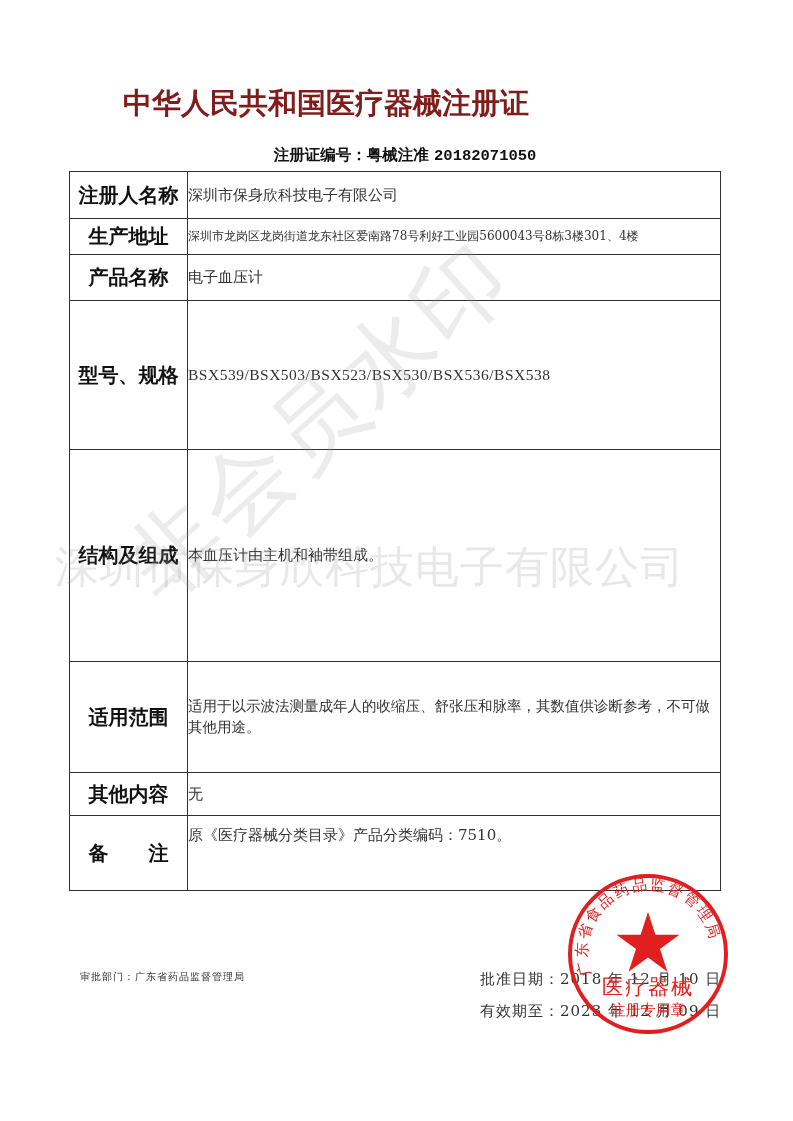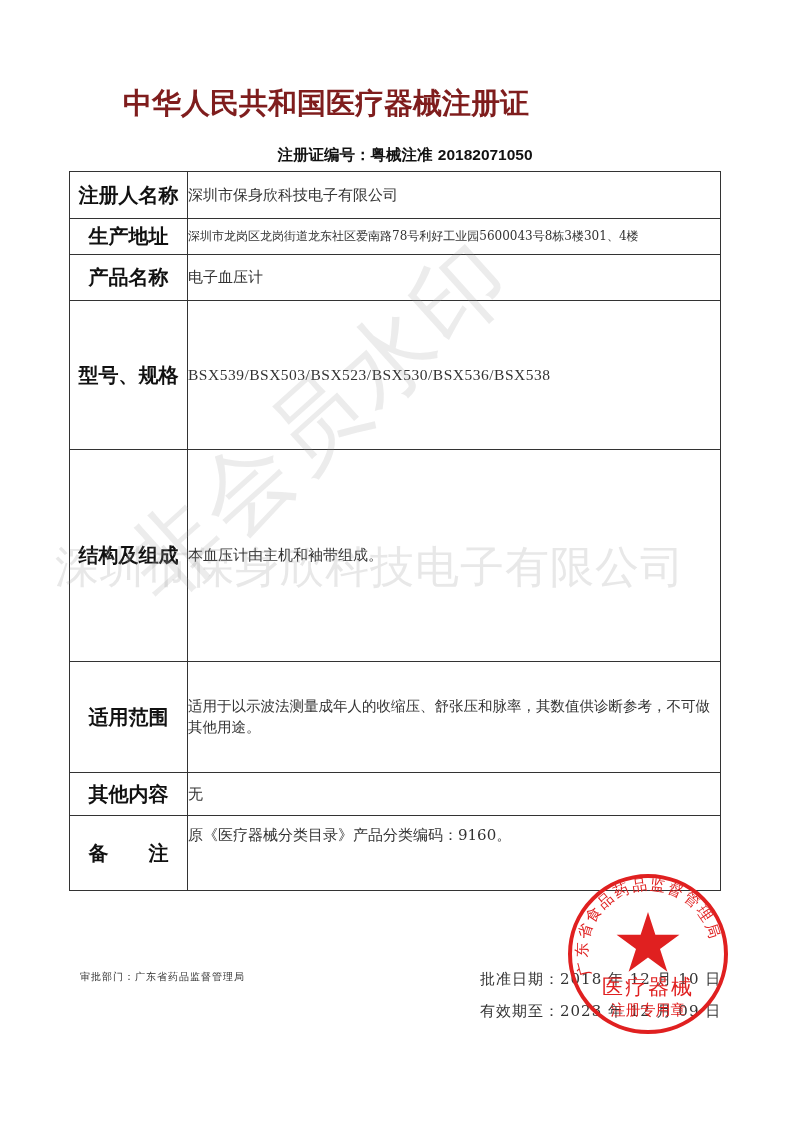--- a/index.html
+++ b/index.html
@@ -30,21 +30,21 @@
       position: absolute;
       left: 0; top: 145px;
       width: 810px;
       text-align: center;
       font-family: "DejaVu Sans", sans-serif;
       font-weight: bold;
       font-size: 15.5px;
       color: #111;
     }
     .regno .num {
-      font-family: Liberation Sans, sans-serif;
+      font-family: Liberation Mono, monospace;
       font-weight: bold;
     }
     table.cert {
       position: absolute;
       left: 69px;
       top: 171px;
       width: 652px;
       border-collapse: collapse;
       table-layout: fixed;
     }
@@ -157,21 +157,21 @@
   <tr style="height:111px">
     <td class="label">适用范围</td>
     <td class="value mid">适用于以示波法测量成年人的收缩压、舒张压和脉率，其数值供诊断参考，不可做其他用途。</td>
   </tr>
   <tr style="height:43px">
     <td class="label">其他内容</td>
     <td class="value">无</td>
   </tr>
   <tr style="height:75px">
     <td class="label">备　　注</td>
-    <td class="value" style="vertical-align:top;padding-top:10px">原《医疗器械分类目录》产品分类编码：9160。</td>
+    <td class="value" style="vertical-align:top;padding-top:10px">原《医疗器械分类目录》产品分类编码：7510。</td>
   </tr>
 </tbody>
   </table>
 
 <div class="footer-left">审批部门：广东省药品监督管理局</div>
 <div class="footer-right fr1">批准日期：2018 年 12 月 10 日</div>
 <div class="footer-right fr2">有效期至：2023 年 12 月 09 日</div>
 
 <div class="watermark-h">深圳市保身欣科技电子有限公司</div>
 <div class="watermark-d">非会员水印</div>

